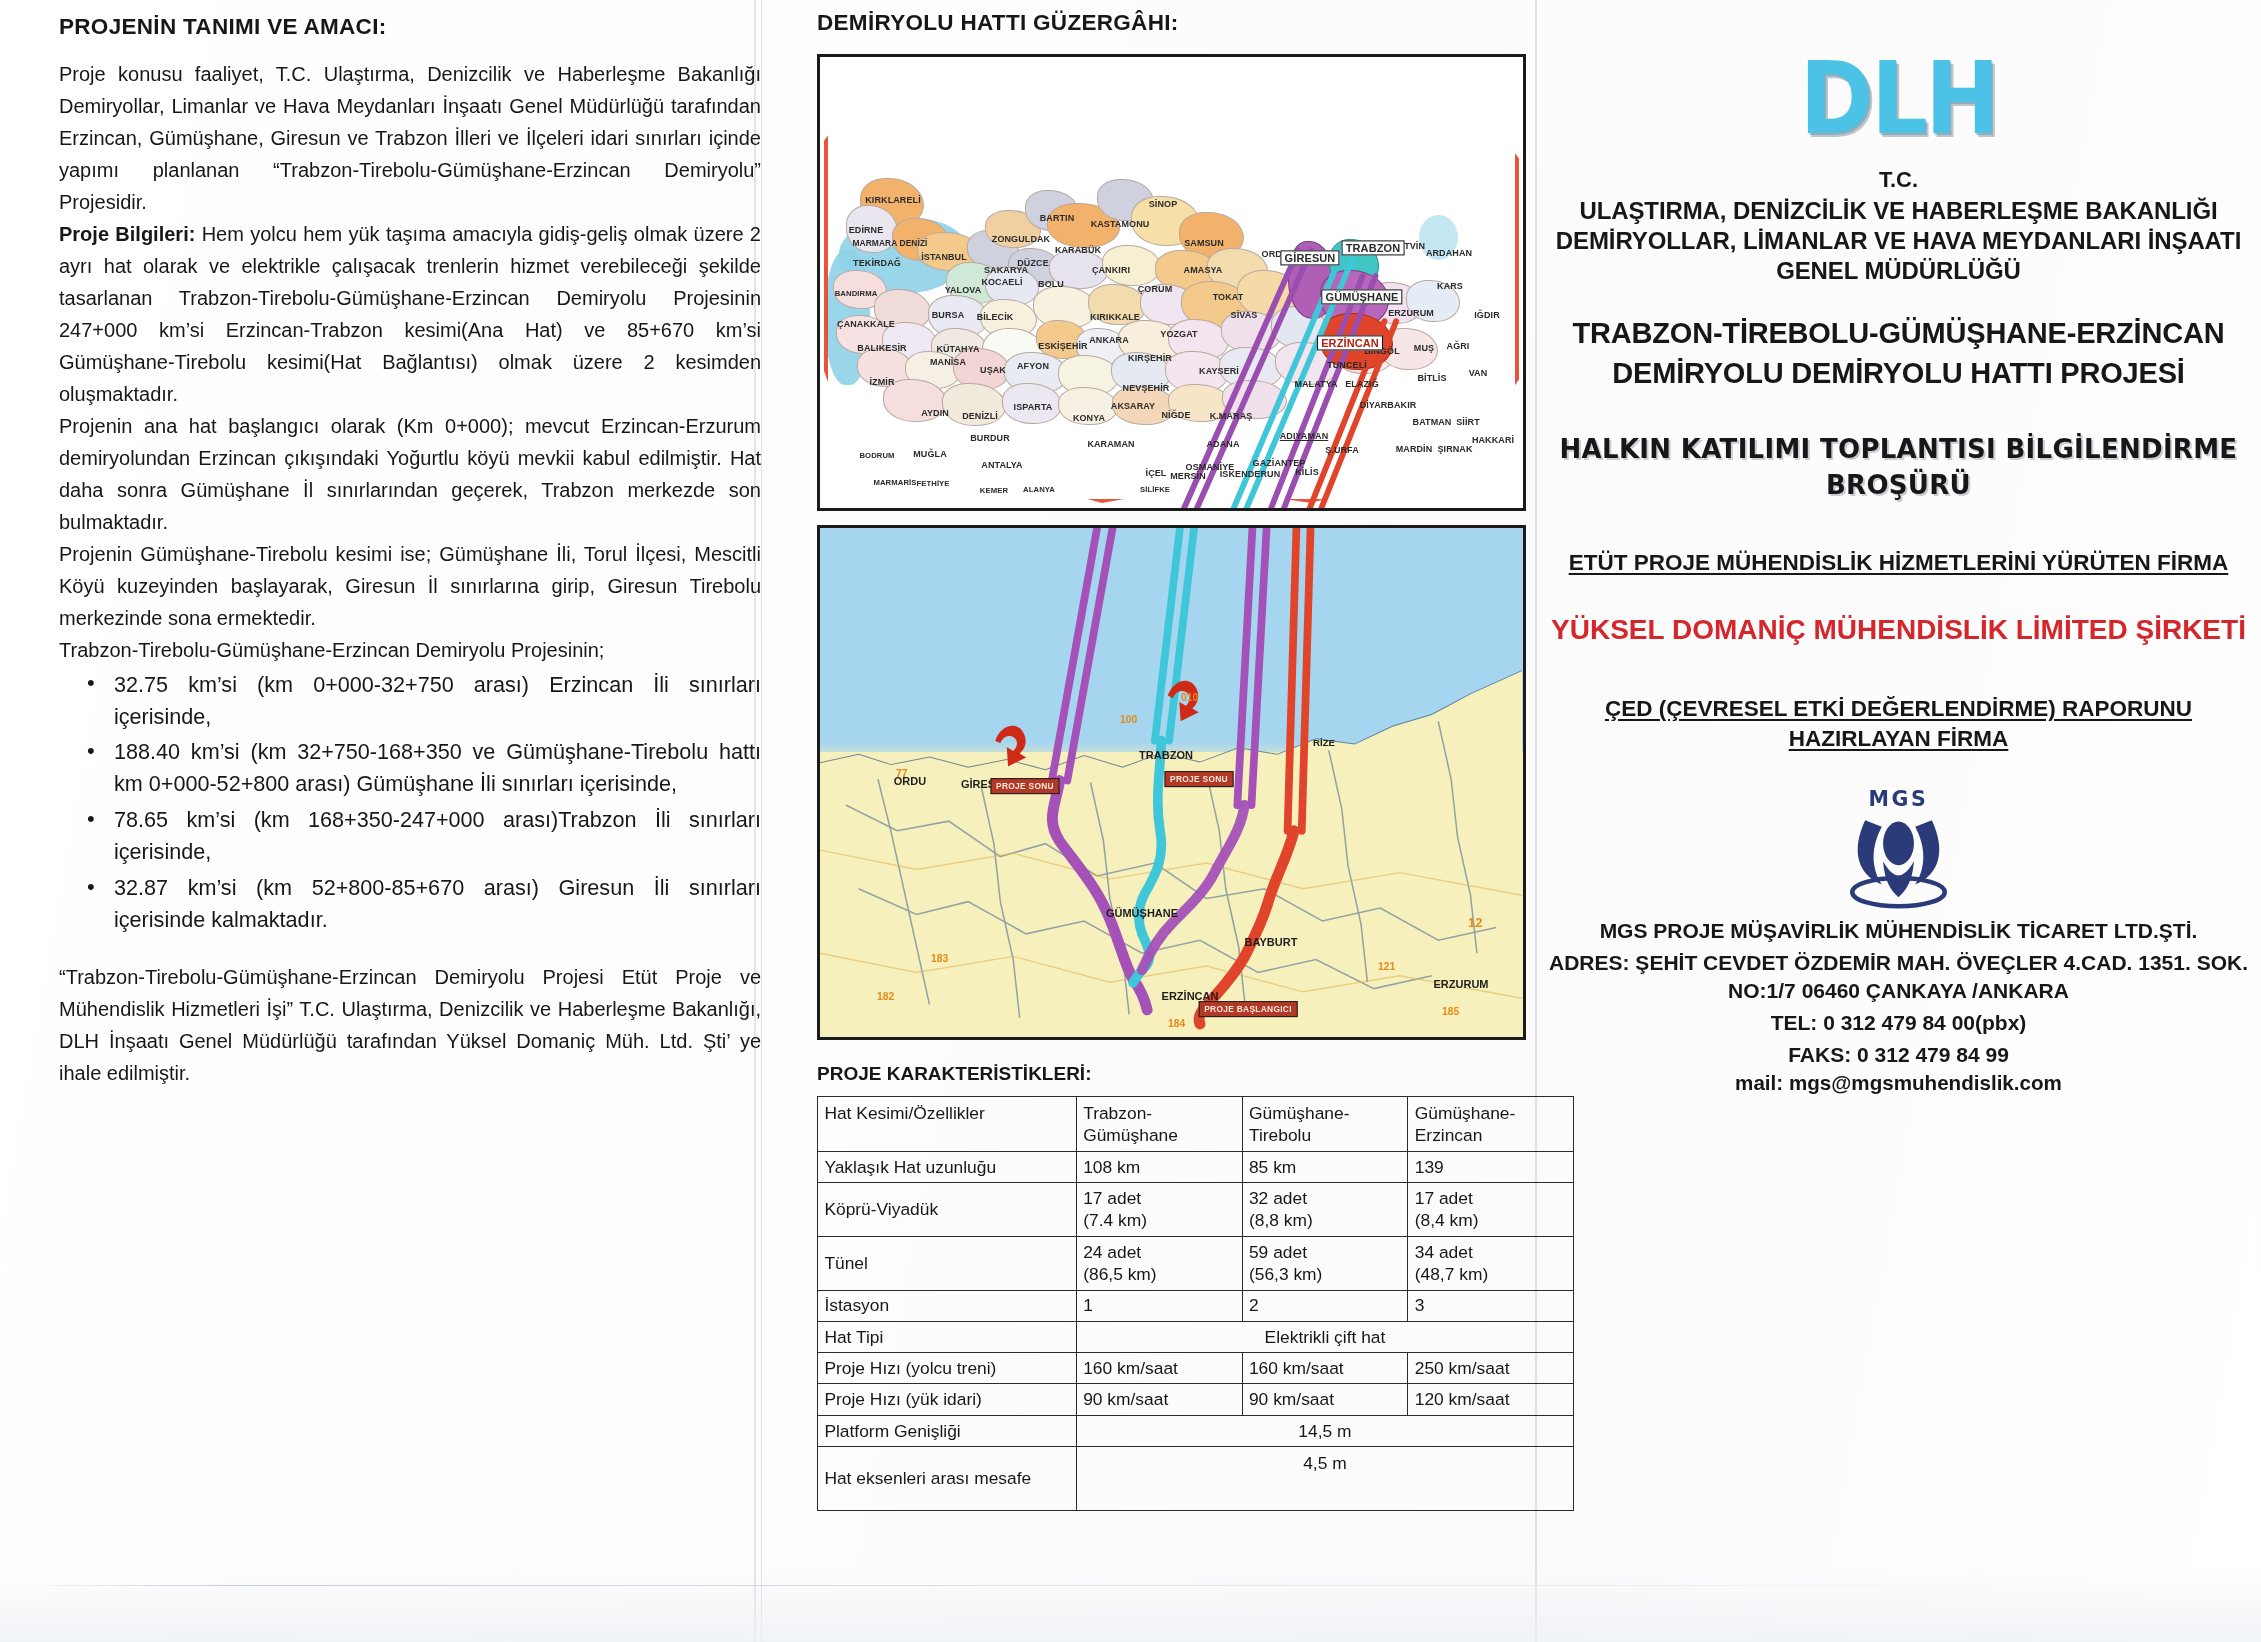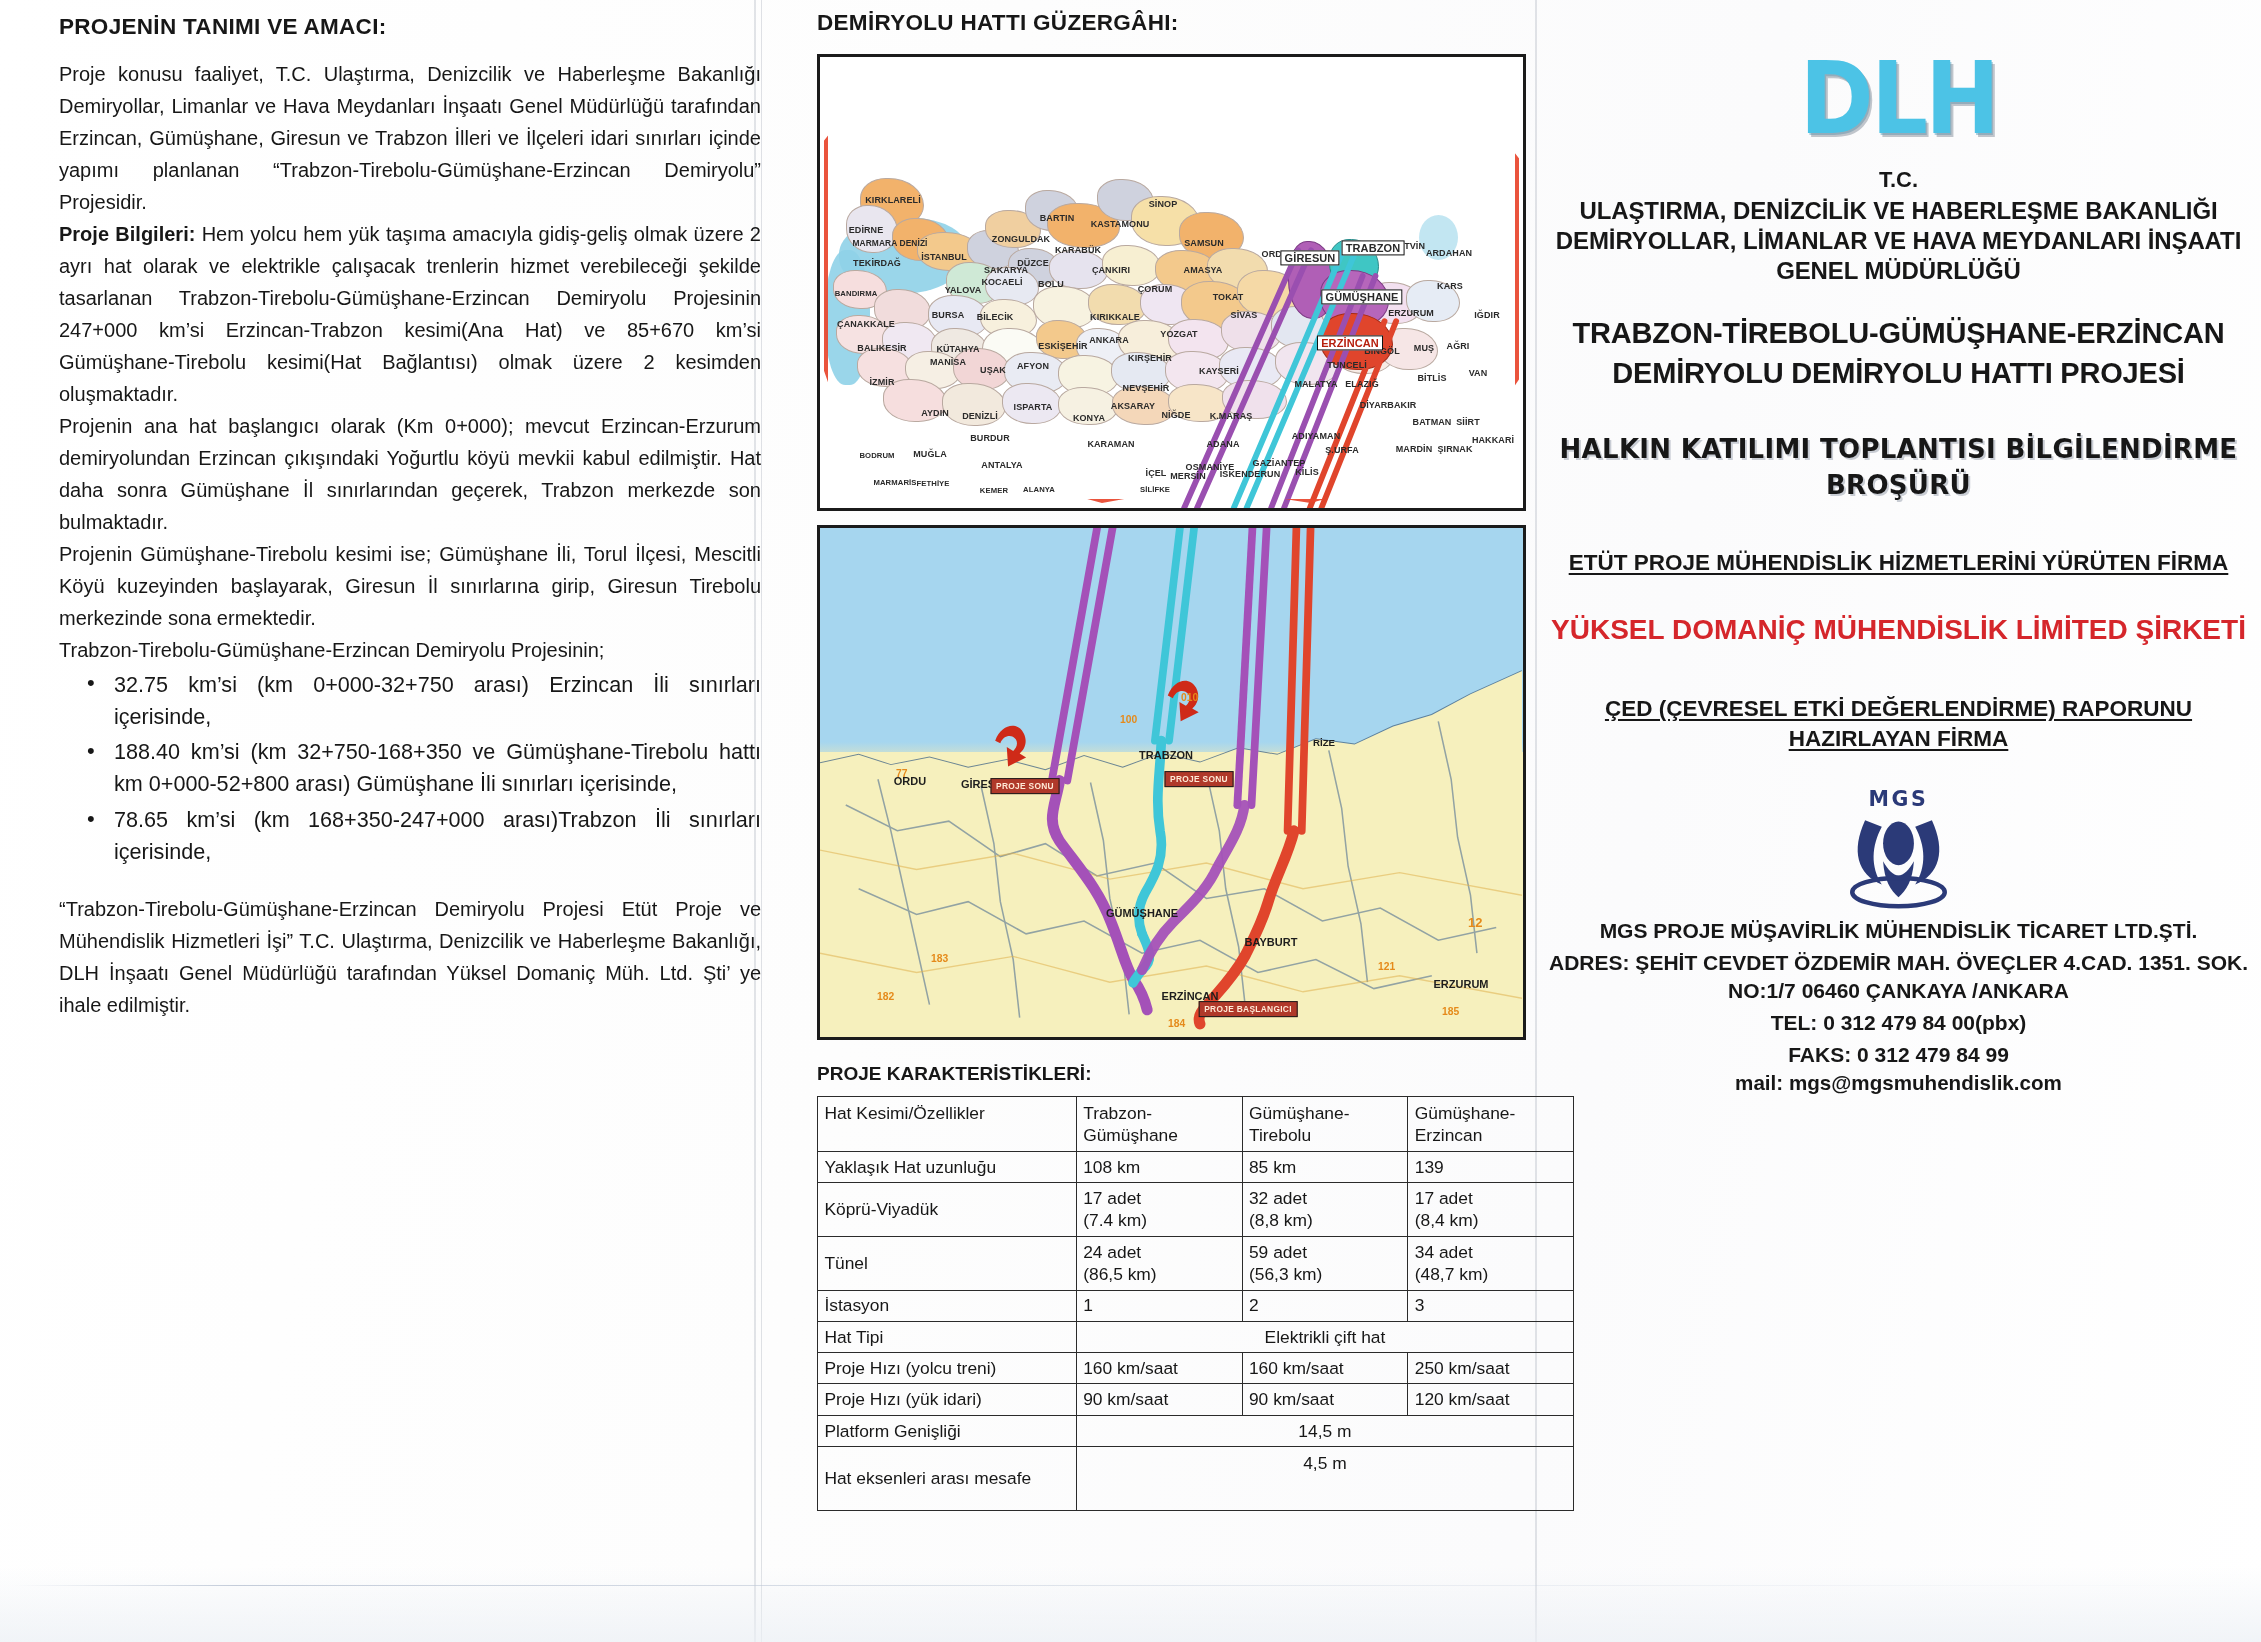--- a/index.html
+++ b/index.html
@@ -258,20 +258,21 @@
     <p class="body-p">Projenin ana hat başlangıcı olarak (Km 0+000); mevcut Erzincan-Erzurum demiryolundan Erzincan çıkışındaki Yoğurtlu köyü mevkii kabul edilmiştir. Hat daha sonra Gümüşhane İl sınırlarından geçerek, Trabzon merkezde son bulmaktadır.</p>
 
     <p class="body-p">Projenin Gümüşhane-Tirebolu kesimi ise; Gümüşhane İli, Torul İlçesi, Mescitli Köyü kuzeyinden başlayarak, Giresun İl sınırlarına girip, Giresun Tirebolu merkezinde sona ermektedir.</p>
 
     <p class="body-p">Trabzon-Tirebolu-Gümüşhane-Erzincan Demiryolu Projesinin;</p>
 
     <ul class="bullets">
       <li>32.75 km’si (km 0+000-32+750 arası) Erzincan İli sınırları içerisinde,</li>
       <li>188.40 km’si (km 32+750-168+350 ve Gümüşhane-Tirebolu hattı km 0+000-52+800 arası) Gümüşhane İli sınırları içerisinde,</li>
       <li>78.65 km’si (km 168+350-247+000 arası)Trabzon İli sınırları içerisinde,</li>
+      <li>32.87 km’si (km 52+800-85+670 arası) Giresun İli sınırları içerisinde kalmaktadır.</li>
     </ul>
 
     <p class="body-p gap">“Trabzon-Tirebolu-Gümüşhane-Erzincan Demiryolu Projesi Etüt Proje ve Mühendislik Hizmetleri İşi” T.C. Ulaştırma, Denizcilik ve Haberleşme Bakanlığı, DLH İnşaatı Genel Müdürlüğü tarafından Yüksel Domaniç Müh. Ltd. Şti’ ye ihale edilmiştir.</p>
   </div>
 
   <div class="col2">
     <div class="sec-head">DEMİRYOLU HATTI GÜZERGÂHI:</div>
 
     <div class="map-frame map-turkey">
       <div class="tk-bg"></div>
@@ -416,21 +417,21 @@
       <div class="prov-lbl" style="left:62px; top:325px;">İZMİR</div>
       <div class="prov-lbl" style="left:115px;top:356px;">AYDIN</div>
       <div class="prov-lbl" style="left:160px;top:359px;">DENİZLİ</div>
       <div class="prov-lbl" style="left:213px;top:350px;">ISPARTA</div>
       <div class="prov-lbl" style="left:269px;top:361px;">KONYA</div>
       <div class="prov-lbl" style="left:326px;top:331px;">NEVŞEHİR</div>
       <div class="prov-lbl" style="left:313px;top:349px;">AKSARAY</div>
       <div class="prov-lbl" style="left:356px;top:358px;">NİĞDE</div>
       <div class="prov-lbl" style="left:399px;top:314px;">KAYSERİ</div>
       <div class="prov-lbl" style="left:411px;top:359px;">K.MARAŞ</div>
-      <div class="prov-lbl" style="left:496px;top:379px;">ADIYAMAN</div>
+      <div class="prov-lbl" style="left:484px;top:379px;text-decoration:underline;">ADIYAMAN</div>
       <div class="prov-lbl" style="left:522px;top:393px;">Ş.URFA</div>
       <div class="prov-lbl" style="left:459px;top:406px;">GAZİANTEP</div>
       <div class="prov-lbl" style="left:403px;top:387px;">ADANA</div>
       <div class="prov-lbl" style="left:390px;top:410px;">OSMANİYE</div>
       <div class="prov-lbl" style="left:336px;top:416px;">İÇEL</div>
       <div class="prov-lbl" style="left:368px;top:419px;">MERSİN</div>
       <div class="prov-lbl" style="left:430px;top:417px;">İSKENDERUN</div>
       <div class="prov-lbl" style="left:487px;top:415px;">KİLİS</div>
       <div class="prov-lbl" style="left:291px;top:387px;">KARAMAN</div>
       <div class="prov-lbl" style="left:170px;top:381px;">BURDUR</div>

